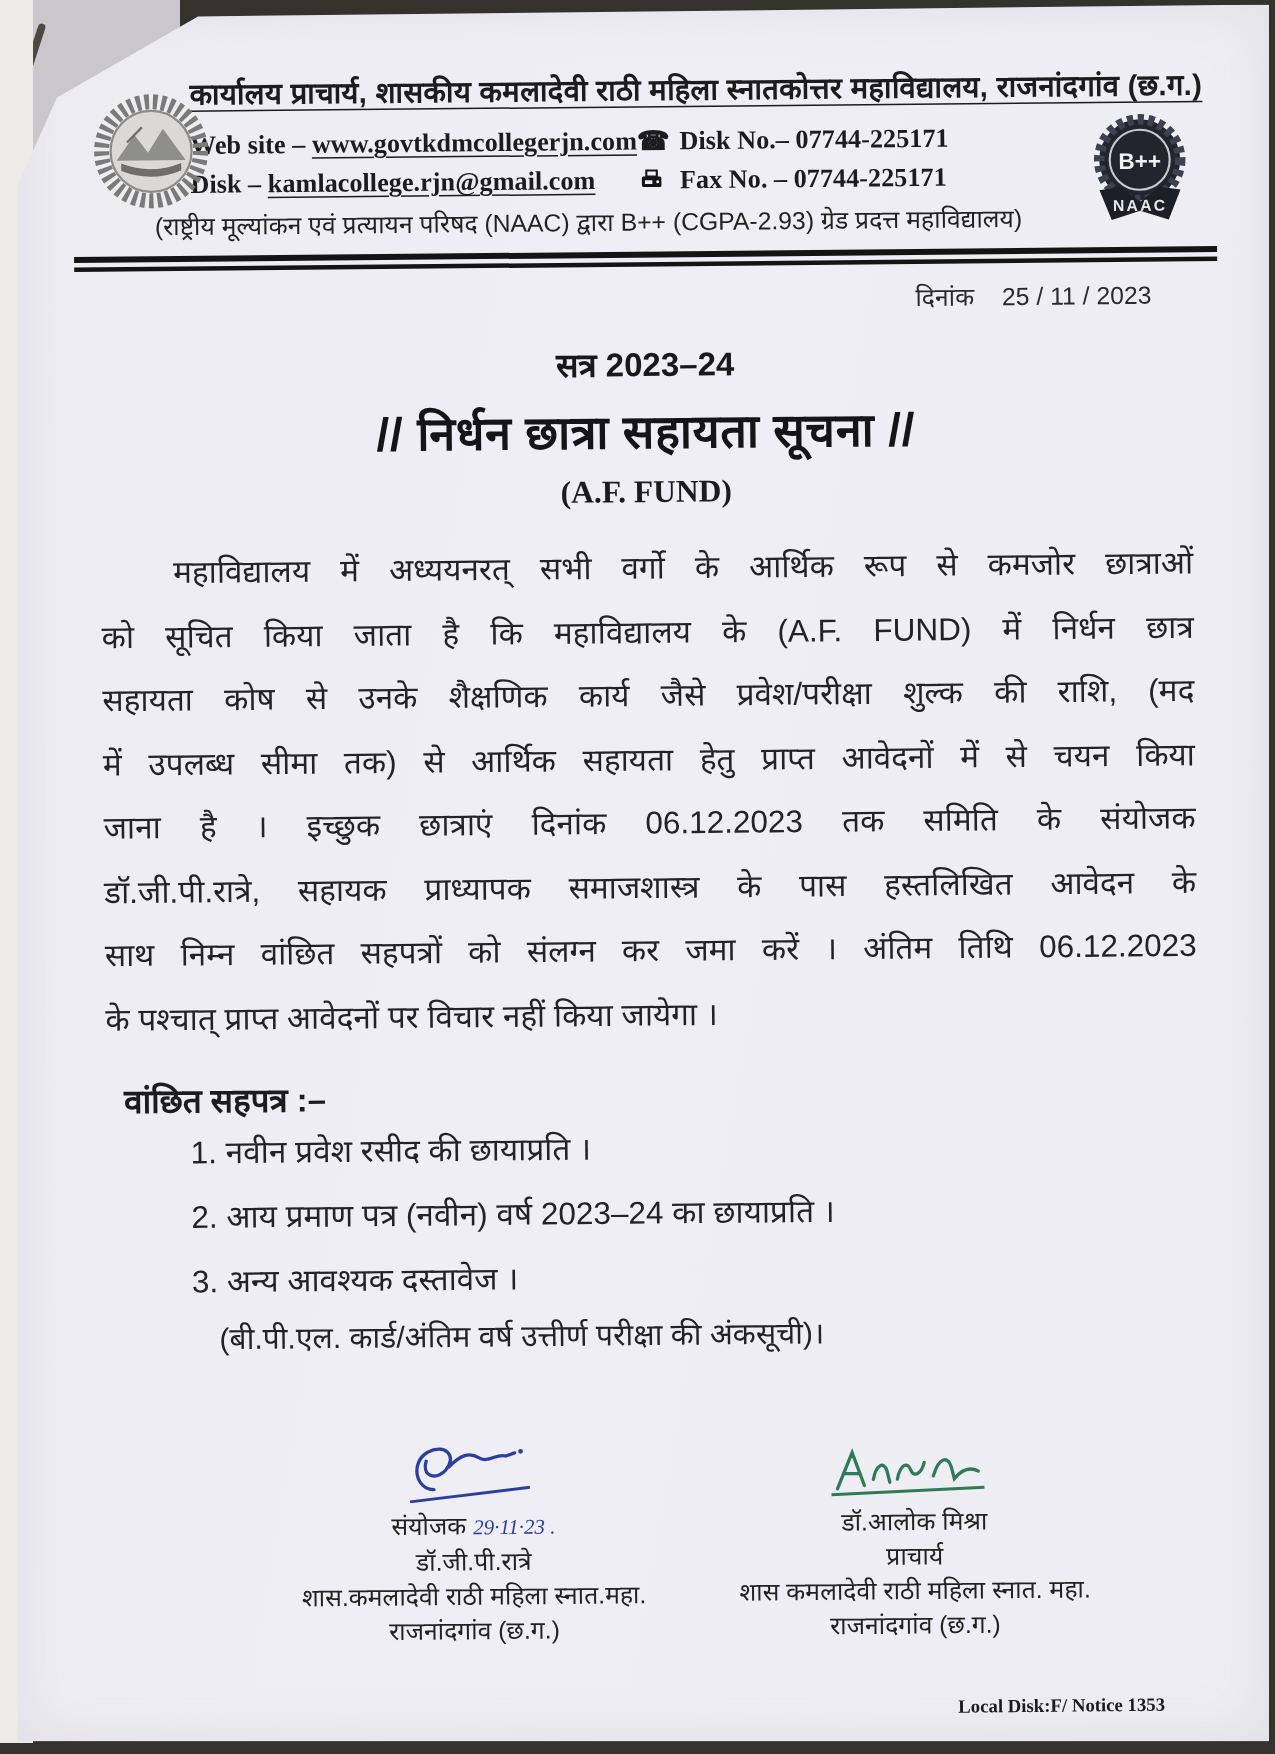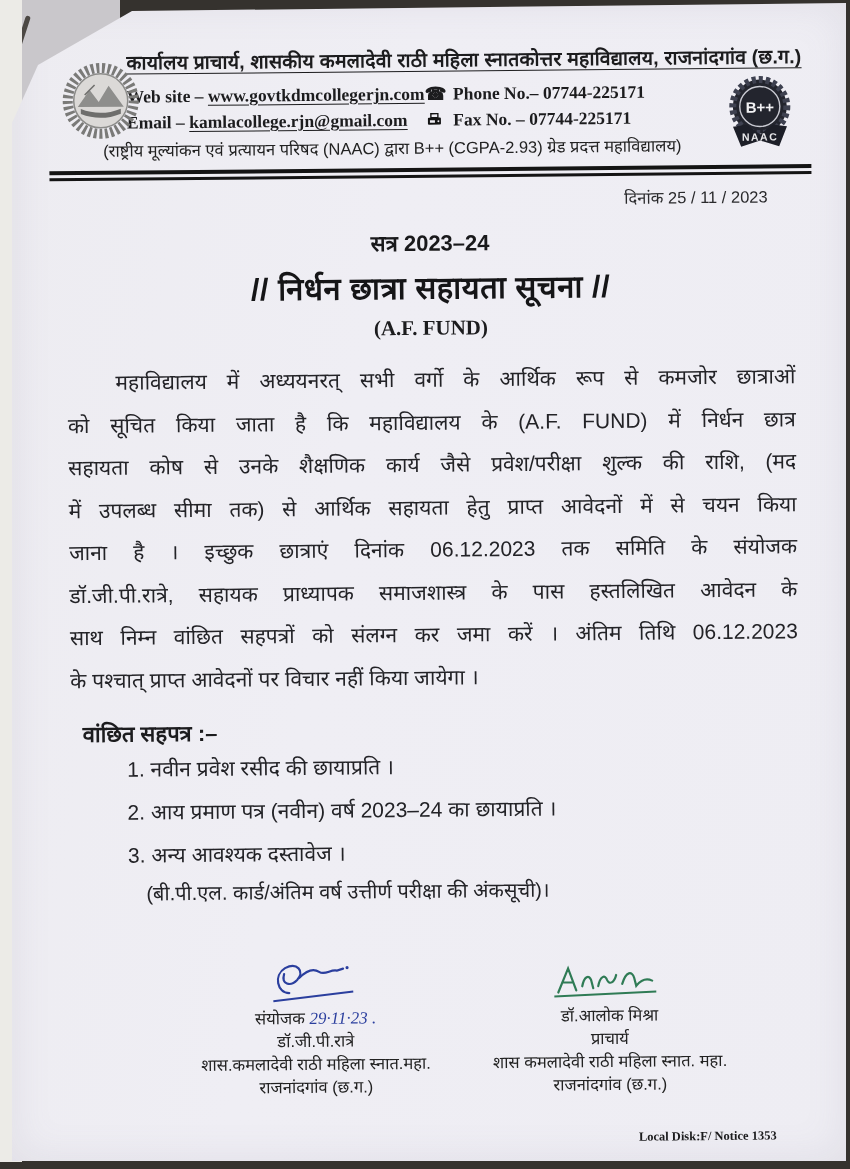--- a/index.html
+++ b/index.html
@@ -25,37 +25,37 @@
   .contact .rcol{width:300px;margin-right:70px;}
   .crow{font-family:"Liberation Serif", serif;font-weight:bold;font-size:17.5px;line-height:26px;white-space:nowrap;}
   .crow .url{text-decoration:underline;text-underline-offset:3px;}
   .crow .cicon{display:inline-block;width:20px;text-align:center;margin-right:4px;}
   .naac-line{font-size:16.5px;margin-top:3px;padding-left:38px;white-space:nowrap;color:#222;}
   .logo{position:absolute;left:-4px;top:12px;}
   .badge{position:absolute;right:-6px;top:32px;}
   .rule{margin:9px -18px 0 -16px;border-top:4px solid #141414;}
   .rule .inner{margin-top:3px;border-top:3px solid #141414;}
   .date-row{text-align:right;margin:10px 26px 0 0;font-size:16.5px;color:#2a2a2c;}
-  .date-row .dl{}
+  .date-row .dl{margin-right:14px;}
   .session{text-align:center;font-weight:bold;font-size:22px;margin-top:16px;color:#19191b;}
   .title{text-align:center;font-weight:bold;font-size:31px;margin-top:9px;letter-spacing:.5px;color:#151517;}
   .subtitle{text-align:center;font-family:"Liberation Serif", serif;font-weight:bold;font-size:21px;margin-top:8px;}
   .bodytext{margin-top:18px;font-size:21px;line-height:42.5px;color:#232327;}
   .bline{text-align:justify;text-align-last:justify;}
   .bline.first{padding-left:48px;}
   .bline.last{text-align:left;text-align-last:left;}
   .att-head{margin-top:16px;font-size:22px;font-weight:bold;padding-left:12px;color:#1c1c1e;}
   .att-item{font-size:21px;line-height:43px;padding-left:56px;color:#232327;}
   .att-note{font-size:20px;padding-left:74px;color:#232327;line-height:34px;}
   .sig-row{display:flex;justify-content:space-between;margin-top:52px;}
   .sig-block{text-align:center;font-size:16.5px;line-height:23px;color:#222;}
   .sig-left{margin-left:100px;width:290px;}
   .sig-right{margin-right:40px;width:310px;}
   .scribble{height:46px;position:relative;}
-  .hand-blue{color:#2b3f9e;font-family:"Liberation Serif", serif;font-style:italic;font-size:17px;}
+  .hand-blue{color:#2b3f9e;font-family:"Liberation Serif", serif;font-style:italic;font-size:14px;}
   .footer{text-align:right;font-family:"Liberation Serif", serif;font-weight:bold;font-size:12.5px;margin:34px 26px 0 0;color:#1b1b1d;}
   .speck{position:absolute;left:60px;top:1149px;width:7px;height:4px;background:#3c3a36;border-radius:2px;}
 </style>
 </head>
 <body>
 
 <div class="corner-patch"></div>
 <div class="corner-streak"></div>
 <div class="left-strip"></div>
 <div class="speck"></div>
@@ -85,28 +85,28 @@
 
       <div class="org-line">कार्यालय प्राचार्य, शासकीय कमलादेवी राठी महिला स्नातकोत्तर  महाविद्यालय, राजनांदगांव (छ.ग.)</div>
 
       <div class="contact">
         <div class="lcol">
           <div class="crow">
             <span>Web site –</span>
             <span class="url">www.govtkdmcollegerjn.com</span>
           </div>
           <div class="crow">
-            <span>Email –</span>
+            <span>Disk –</span>
             <span class="url">kamlacollege.rjn@gmail.com</span>
           </div>
         </div>
         <div class="rcol">
           <div class="crow">
             <span class="cicon">☎</span>
-            <span>Phone No.–</span>
+            <span>Disk No.–</span>
             <span>07744-225171</span>
           </div>
           <div class="crow">
             <span class="cicon"><svg width="15" height="13" viewBox="0 0 15 13">
                   <rect x="1" y="5" width="13" height="7" rx="1" fill="#141414"></rect>
                   <rect x="4" y="1" width="7" height="4" fill="none" stroke="#141414" stroke-width="1.4"></rect>
                   <circle cx="11.5" cy="8.5" r="1" fill="#efeef4"></circle>
                   <rect x="3" y="7.5" width="5" height="2.5" fill="#efeef4"></rect>
                 </svg></span>
             <span>Fax No.  –</span>

